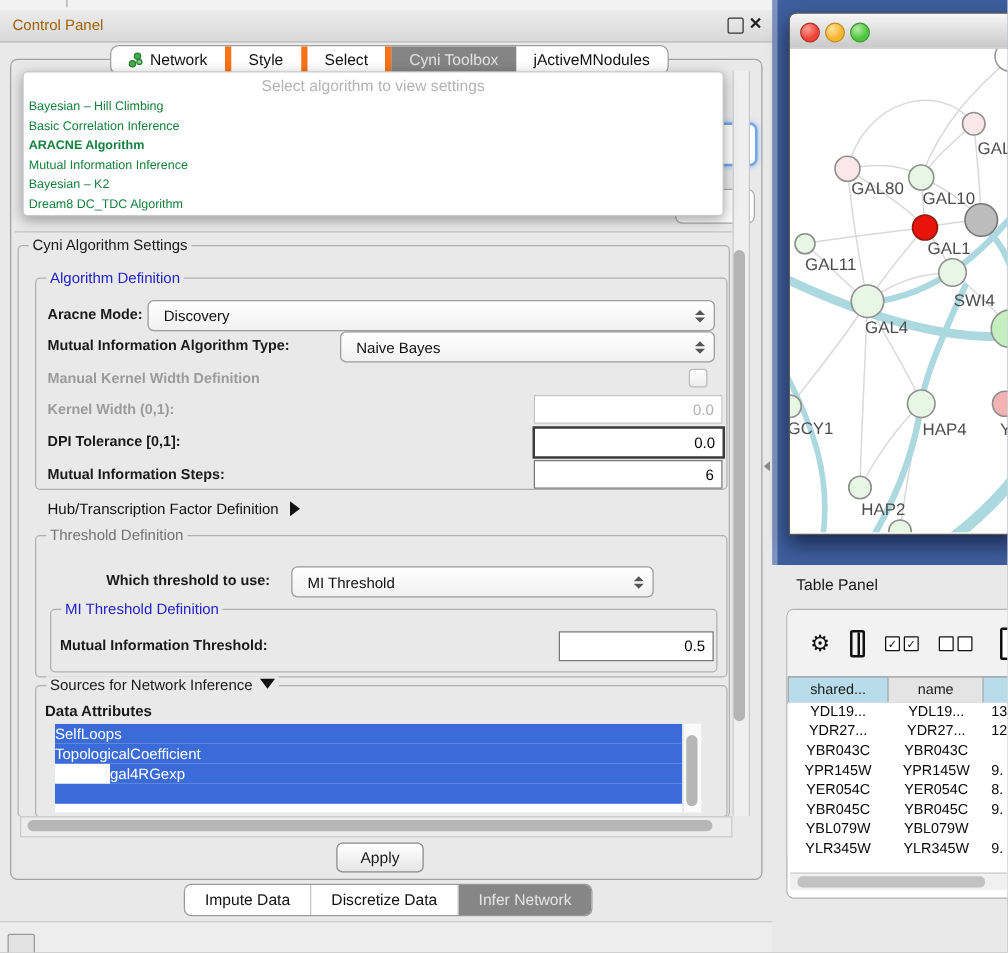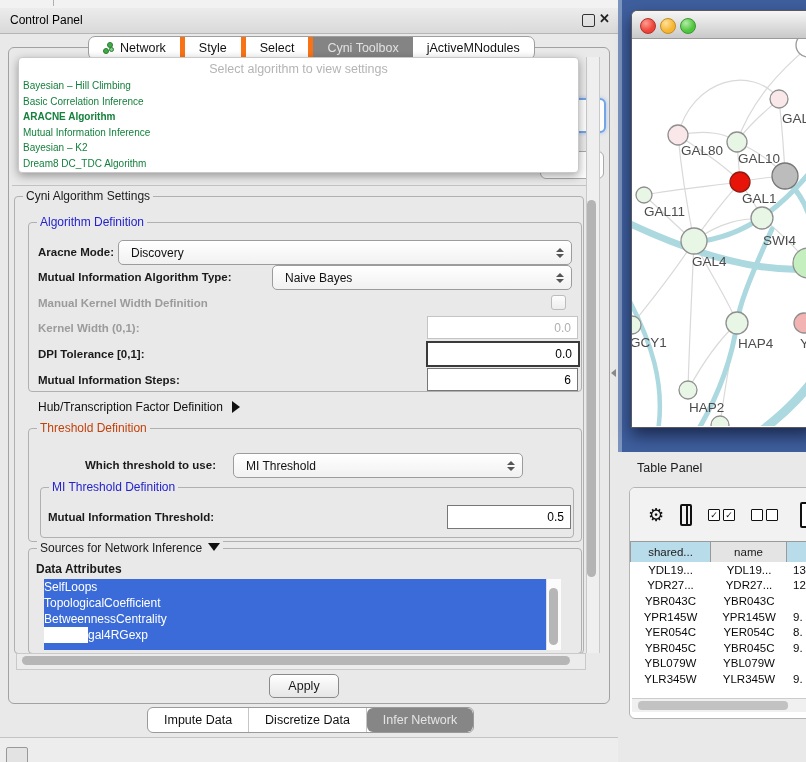--- a/index.html
+++ b/index.html
@@ -5,21 +5,21 @@
   html,body{margin:0;padding:0;}
   body{font-family:"Liberation Sans",sans-serif;background:#9a9a9a;}
   #screen{position:relative;width:806px;height:762px;background:#e9e9e9;overflow:hidden;
           font-family:"Liberation Sans",sans-serif;color:#1a1a1a;}
   .abs{position:absolute;}
   
   #top-strip{left:0;top:0;width:618px;height:8px;background:#f2f2f2;}
   #top-tick{left:53px;top:0;width:1px;height:6px;background:#b0b0b0;}
   #cp-titlebar{left:0;top:8px;width:618px;height:25px;
     background:linear-gradient(#ececec,#d9d9d9);border-bottom:1px solid #b6b6b6;}
-  #cp-title{left:10px;top:13px;font-size:12px;color:#000000;}
+  #cp-title{left:10px;top:13px;font-size:12px;color:#a16207;}
   #float-ico{left:582px;top:14px;width:11px;height:11px;border:1.5px solid #333;border-radius:2px;}
   #close-ico{left:599px;top:11px;font-size:13px;font-weight:bold;color:#222;}
   
   #tabbar{left:88px;top:36px;height:22px;display:flex;background:#fff;border:1px solid #9e9e9e;
     border-radius:7px;overflow:hidden;}
   .tab{display:flex;align-items:center;padding:0 14px;font-size:12.5px;color:#111;
     border-right:5px solid #f97316;white-space:nowrap;}
   .tab:last-child{border-right:none;}
   .tab.selected{background:#848484;color:#e2e2e2;border-right:none;}
   .net-ico{display:inline-block;margin-right:6px;width:11px;height:12px;position:relative;}
@@ -39,21 +39,21 @@
   #algo-popup{left:18px;top:57px;width:559px;height:114px;background:#fff;border:1px solid #c9c9c9;
     border-radius:4px;box-shadow:0 3px 10px rgba(0,0,0,.35);}
   #algo-prompt{position:absolute;left:0;top:4px;width:100%;text-align:center;font-size:12.5px;color:#b4b4b4;}
   #algo-items{position:absolute;left:4px;top:20px;right:4px;}
   .algo-item{font-size:10px;line-height:15.6px;color:#15803d;white-space:nowrap;}
   .algo-item.selected{font-weight:bold;}
   
   .fieldset{border:1px solid #b0b0b0;border-radius:4px;}
   .fs-title{position:absolute;top:-8px;font-size:12px;background:#e9e9e9;padding:0 3px;white-space:nowrap;}
   .fs-blue{color:#2323cd;}
-  .fs-green{color:#c2410c;}
+  .fs-green{color:#737373;}
   .lbl{font-size:11.5px;font-weight:bold;color:#1a1a1a;white-space:nowrap;}
   .lbl.dis{color:#9b9b9b;}
   
   .combo{background:linear-gradient(#ffffff,#f1f1f1);border:1px solid #9c9c9c;border-radius:5px;
     display:flex;align-items:center;font-size:12px;color:#111;}
   .combo .val{flex:1;padding-left:12px;}
   .combo .spin{width:22px;display:flex;flex-direction:column;align-items:center;justify-content:center;gap:2px;}
   .spin b{width:0;height:0;border-left:4px solid transparent;border-right:4px solid transparent;}
   .spin .up{border-bottom:4px solid #555;}
   .spin .dn{border-top:4px solid #555;}
@@ -79,21 +79,21 @@
   #vsb-thumb{left:587px;top:200px;width:9px;height:377px;background:#b4b4b4;border-radius:5px;}
   #hsb-track{left:16px;top:653px;width:568px;height:15px;background:#ececec;border:1px solid #c9c9c9;}
   #hsb-thumb{left:22px;top:656px;width:548px;height:9px;background:#b6b6b6;border-radius:5px;}
   
   #apply-btn{left:269px;top:674px;width:68px;height:22px;background:linear-gradient(#ffffff,#e6e6e6);
     border:1px solid #8a8a8a;border-radius:5px;font-size:12.5px;display:flex;align-items:center;justify-content:center;}
   #bottom-tabs{left:147px;top:707px;height:24px;display:flex;background:#fff;border:1px solid #9a9a9a;
     border-radius:6px;overflow:hidden;}
   .btab{display:flex;align-items:center;padding:0 16px;font-size:12.5px;color:#111;border-right:1px solid #c6c6c6;}
   .btab:last-child{border-right:none;}
-  .btab.selected{background:#868686;color:#e4e4e4;border-radius:6px;}
+  .btab.selected{background:#868686;color:#e4e4e4;border-radius:0;}
   #cp-bottom-line{left:0;top:737px;width:618px;height:1px;background:#c4c4c4;}
   #cp-bottom{left:0;top:738px;width:618px;height:24px;background:#ededed;}
   #mini-btn{left:6px;top:747px;width:20px;height:15px;background:#e3e3e3;border:1px solid #999;border-radius:2px;}
   #gutter-arrow{left:611px;top:369px;width:0;height:0;border-top:4px solid transparent;
     border-bottom:4px solid transparent;border-right:5px solid #8a8a8a;}
   
   #desktop{left:618px;top:0;width:188px;height:452px;background:#3e5e9d;border-left:4px solid #7c95bf;}
   #net-window{left:631px;top:10px;width:181px;height:416px;border-radius:6px 6px 0 0;
     background:#fff;box-shadow:0 8px 16px rgba(0,0,20,.55);border:1px solid #5a5a5a;}
   #net-titlebar{position:absolute;left:0;top:0;width:100%;height:27px;border-radius:6px 6px 0 0;
@@ -219,21 +219,20 @@
   <div class="abs lbl" style="left:48px;top:511px;">Mutual Information Threshold:</div>
   <div class="abs tfield norm" style="left:447px;top:505px;width:116px;height:22px;">0.5</div>
 
   <div class="abs fieldset" style="left:28px;top:548px;width:552px;height:104px;">
     <span class="fs-title" style="left:8px;"><span>Sources for Network Inference</span><span class="tri-down"></span></span>
   </div>
   <div class="abs lbl" style="left:36px;top:562px;font-size:12px;">Data Attributes</div>
   <div class="abs" id="attr-list">
       <div class="attr-item" style="background: rgb(58, 107, 216);">SelfLoops</div>
       <div class="attr-item" style="background: rgb(58, 107, 216);">TopologicalCoefficient</div>
-      <div class="attr-item" style="background: rgb(58, 107, 216);">BetweennessCentrality</div>
       <div class="attr-item" style="background: rgb(58, 107, 216); margin-left: 44px;">gal4RGexp</div>
       <div class="attr-item" style="background: rgb(58, 107, 216);"></div>
     </div>
   <div class="abs" id="attr-vsb"></div>
   <div class="abs" id="attr-thumb"></div>
 
   <div class="abs" id="hsb-track"></div>
   <div class="abs" id="hsb-thumb"></div>
 
   <div class="abs" id="apply-btn">Apply</div>

